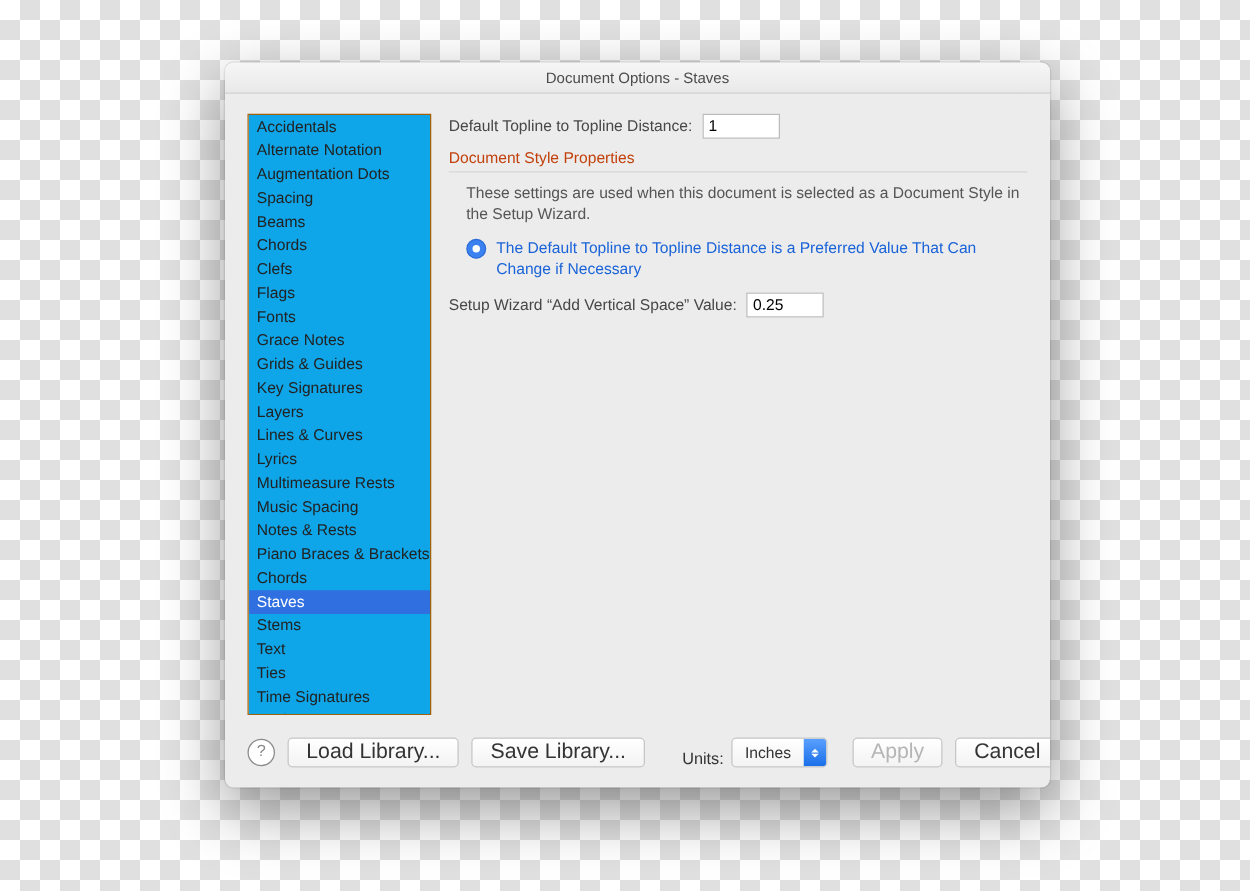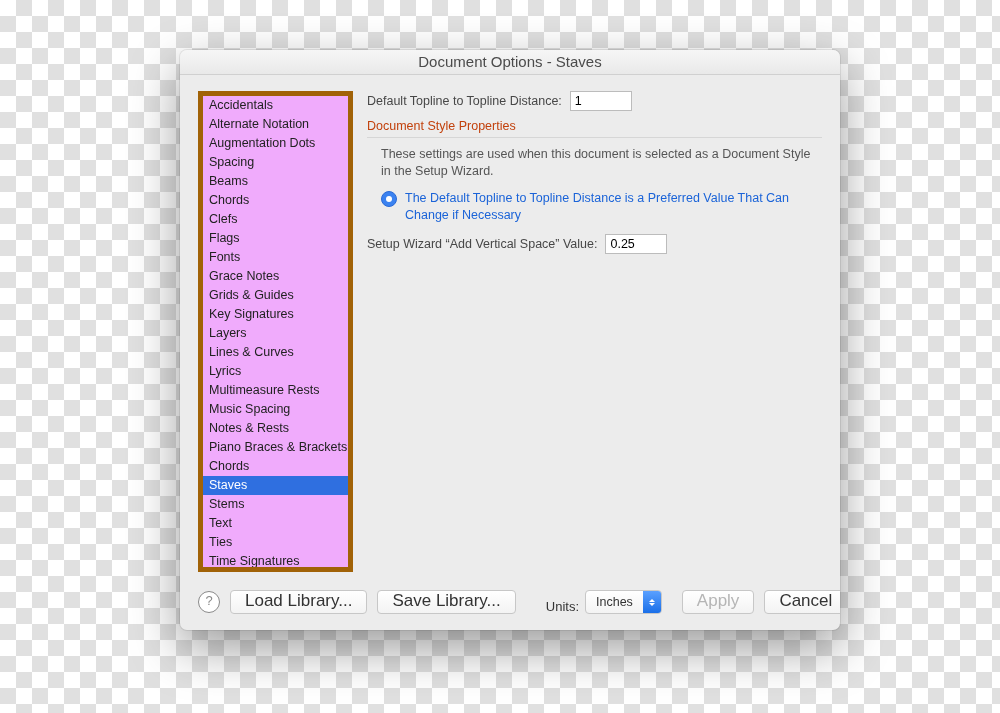--- a/index.html
+++ b/index.html
@@ -31,40 +31,40 @@
     box-shadow: 0 18px 50px rgba(0,0,0,0.40), 0 0 0 1px rgba(0,0,0,0.08);
     display: flex;
     flex-direction: column;
     overflow: hidden;
   }
 
   .titlebar {
     height: 24px;
     line-height: 24px;
     text-align: center;
-    font-size: 15px;
+    font-size: 12px;
     color: #4b4b4b;
     border-bottom: 1px solid #d0d0d0;
     background: linear-gradient(#f6f6f6, #e9e9e9);
     flex: 0 0 auto;
   }
 
   .content {
     flex: 1 1 auto;
     display: flex;
     padding: 16px 18px 8px 18px;
     gap: 14px;
     min-height: 0;
   }
 
   .sidebar {
     width: 145px;
     flex: 0 0 auto;
-    background: #f0abfc;
-    border: 5px solid #a16207;
+    background: #0ea5e9;
+    border: 1px solid #a16207;
     border-radius: 0;
     overflow: auto;
   }
   .sidebar-item {
     padding: 1px 6px;
     font-size: 12.5px;
     color: #222;
     cursor: default;
     white-space: nowrap;
     line-height: 17px;

